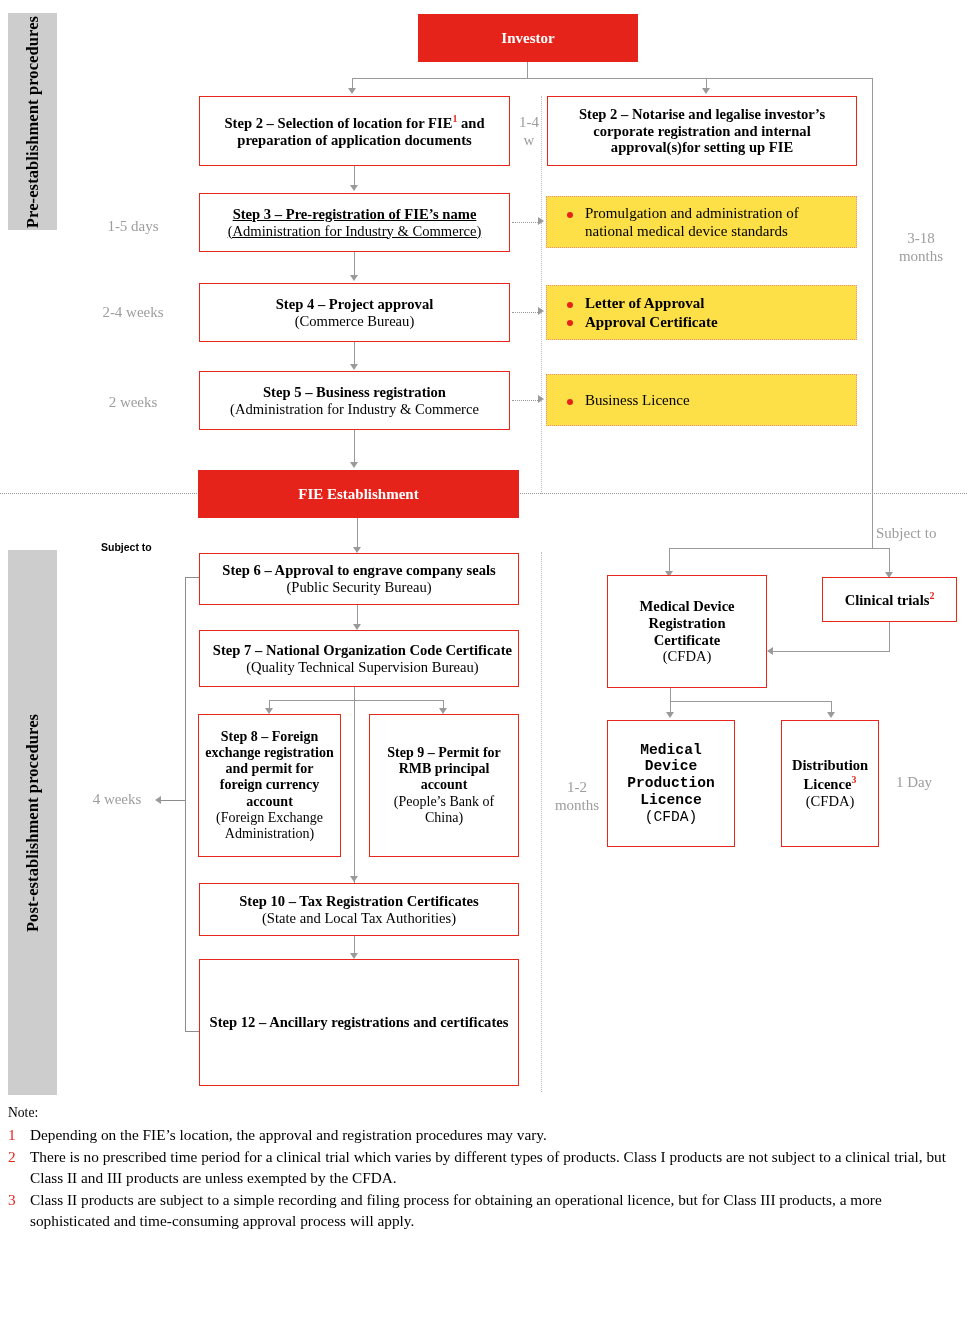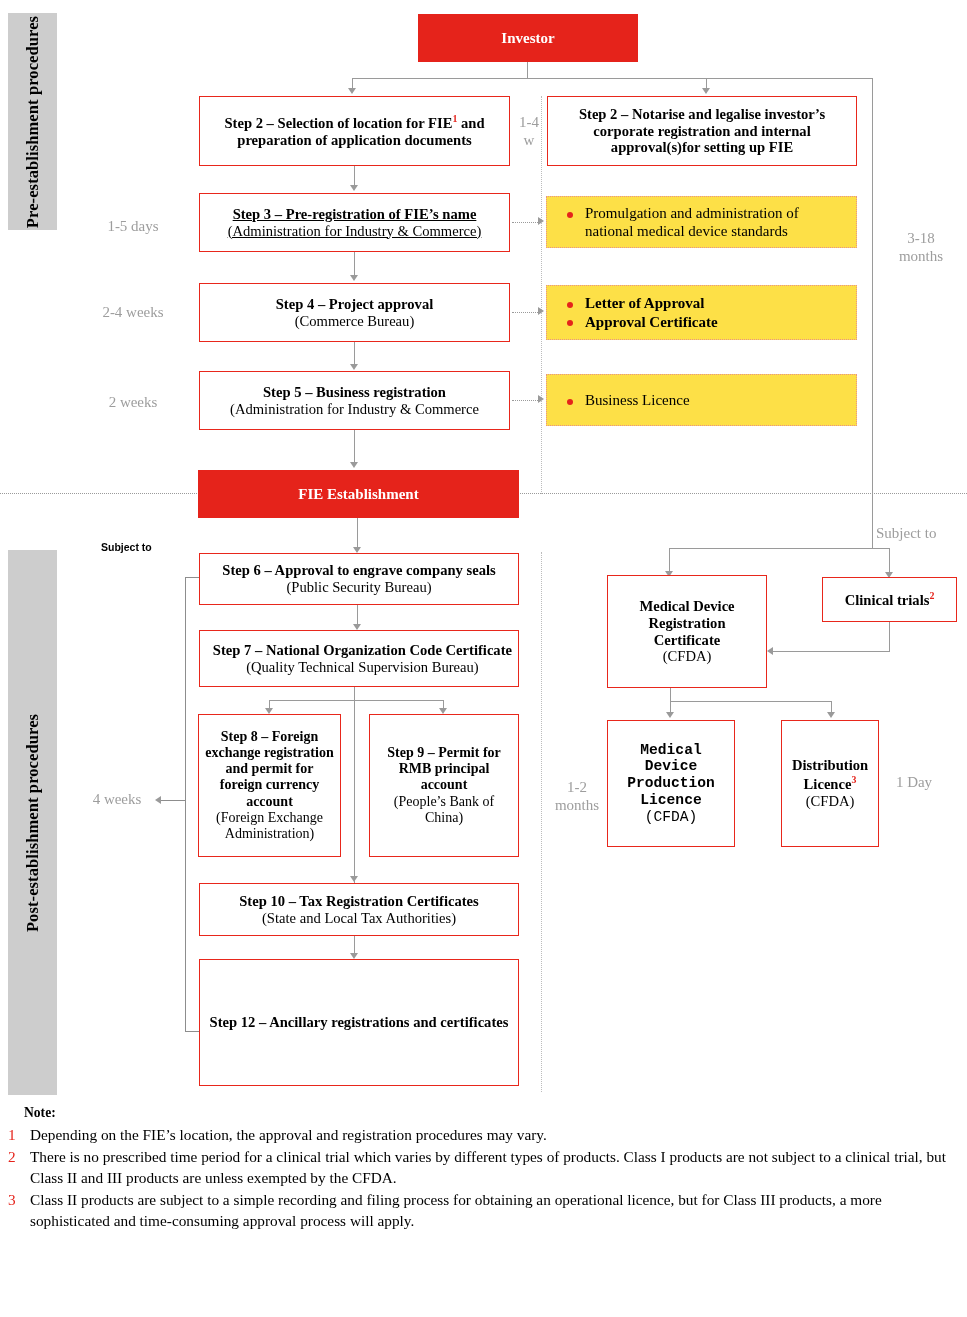--- a/index.html
+++ b/index.html
@@ -54,21 +54,21 @@
         text-align:center;white-space:pre-line;}
   .tlabl{position:absolute;color:#9d9d9d;font-size:15px;line-height:1.22;
         text-align:left;white-space:pre-line;}
   .slab{position:absolute;color:#000;font-size:10.5px;font-weight:bold;
         font-family:"Liberation Sans","DejaVu Sans",sans-serif;}
   .sup{color:#e5231b;font-size:.68em;vertical-align:super;font-weight:bold;}
 
   
   #notes{position:absolute;left:8px;top:1104px;width:940px;
          font-size:15.3px;line-height:1.38;}
-  #notes .nh{font-weight:bold;font-size:13.6px;margin-left:16px;}
+  #notes .nh{font-weight:normal;font-size:13.6px;}
   #notes .nrow{display:flex;margin-top:1px;}
   #notes .nnum{color:#e5231b;width:22px;flex:0 0 22px;text-align:left;}
   #notes .ntxt{flex:1;}
 </style>
 </head>
 <body>
 
 <div class="stage">
 
   <div class="band" style="left:8px;top:13px;width:49px;height:217px;">

